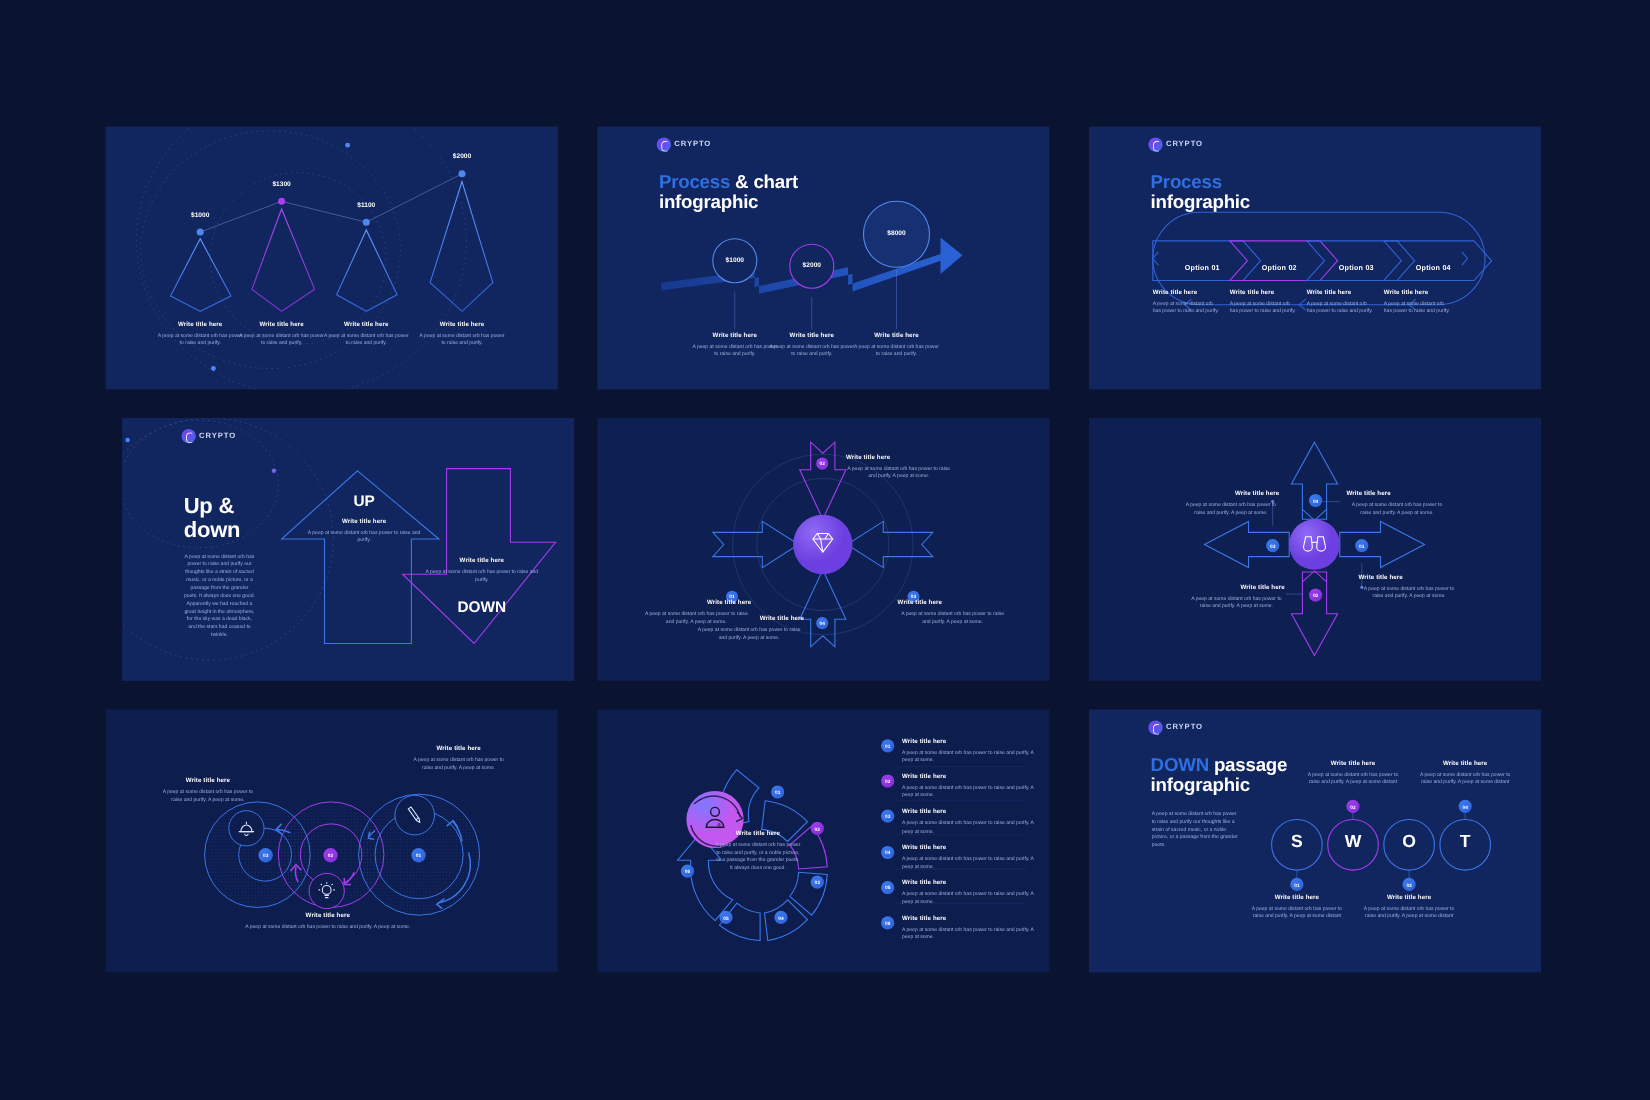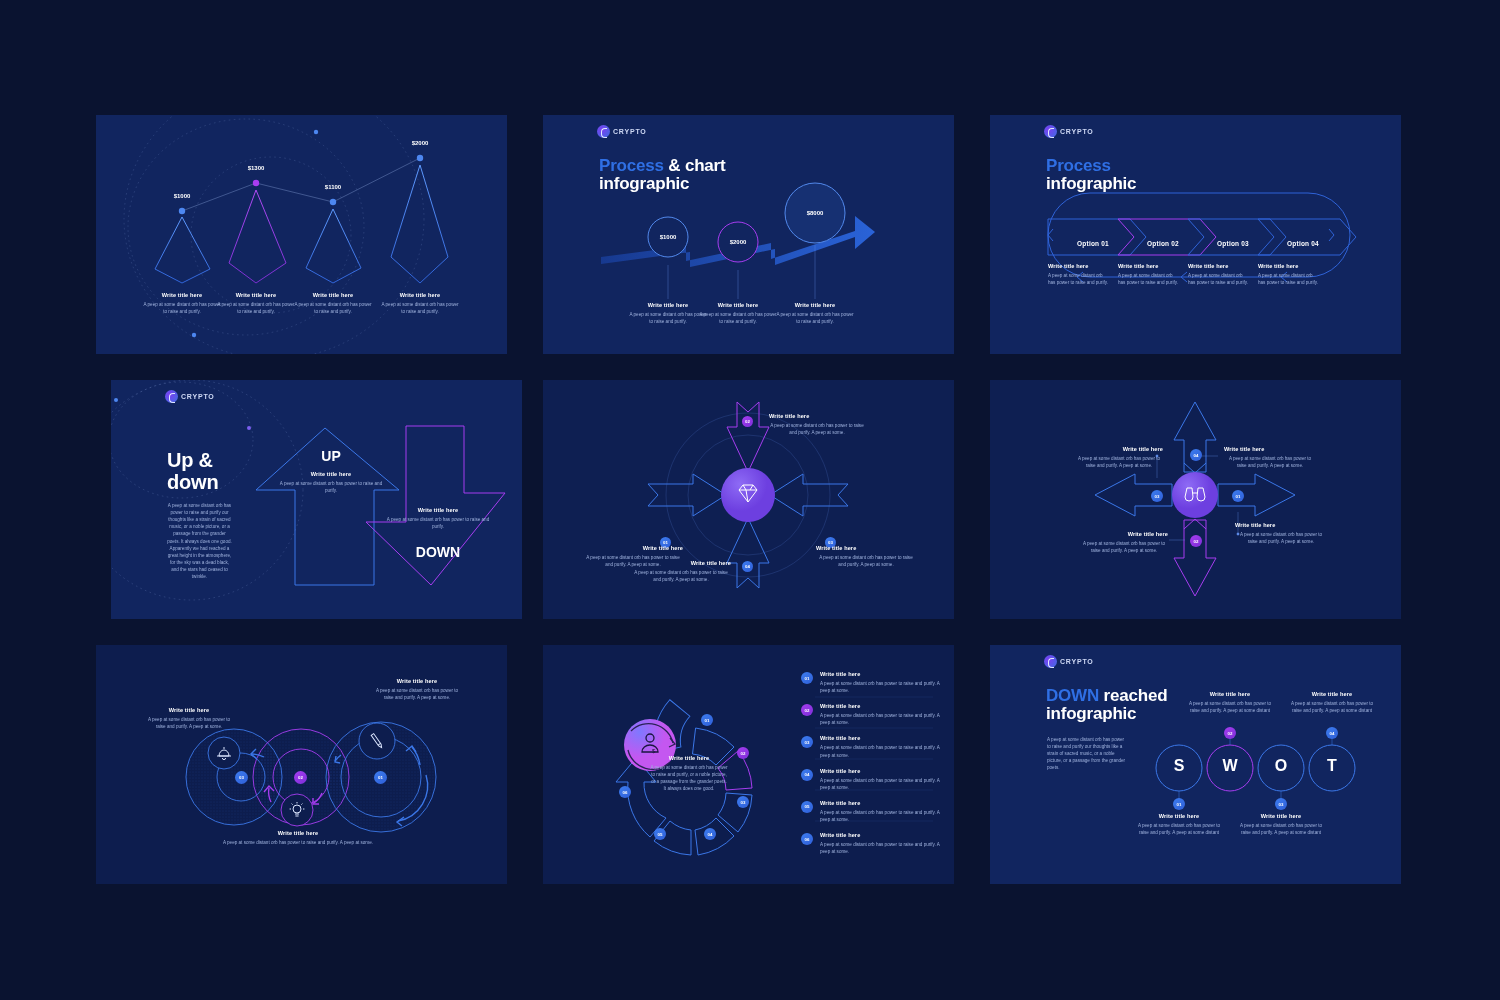--- a/index.html
+++ b/index.html
@@ -597,21 +597,21 @@
     </div>
   </div>
 
   <div class="slide s9">
     <div class="logo">
       <span class="logo-mark"></span>
       <span class="logo-text">CRYPTO</span>
     </div>
     <div class="abs" style="left:56px; top:42px;">
       <div class="title-big">
-        <span class="accent">DOWN</span><span> reached</span><br>
+        <span class="accent">DOWN</span><span> passage</span><br>
         <span>infographic</span>
       </div>
     </div>
     <div class="abs bt" style="left:57px; top:91px; width:82px;">A peep at some distant orb has power to raise and purify our thoughts like a strain of sacred music, or a noble picture, or a passage from the grander poets.</div>
 
     <svg class="abs" style="left:0;top:0" width="411" height="239">
       <circle cx="189" cy="123" r="23" fill="none" stroke="#3b77e8" stroke-width="1"></circle>
       <circle cx="240" cy="123" r="23" fill="none" stroke="#a63df0" stroke-width="1"></circle>
       <circle cx="291" cy="123" r="23" fill="none" stroke="#3b77e8" stroke-width="1"></circle>
       <circle cx="342" cy="123" r="23" fill="none" stroke="#3b77e8" stroke-width="1"></circle>

